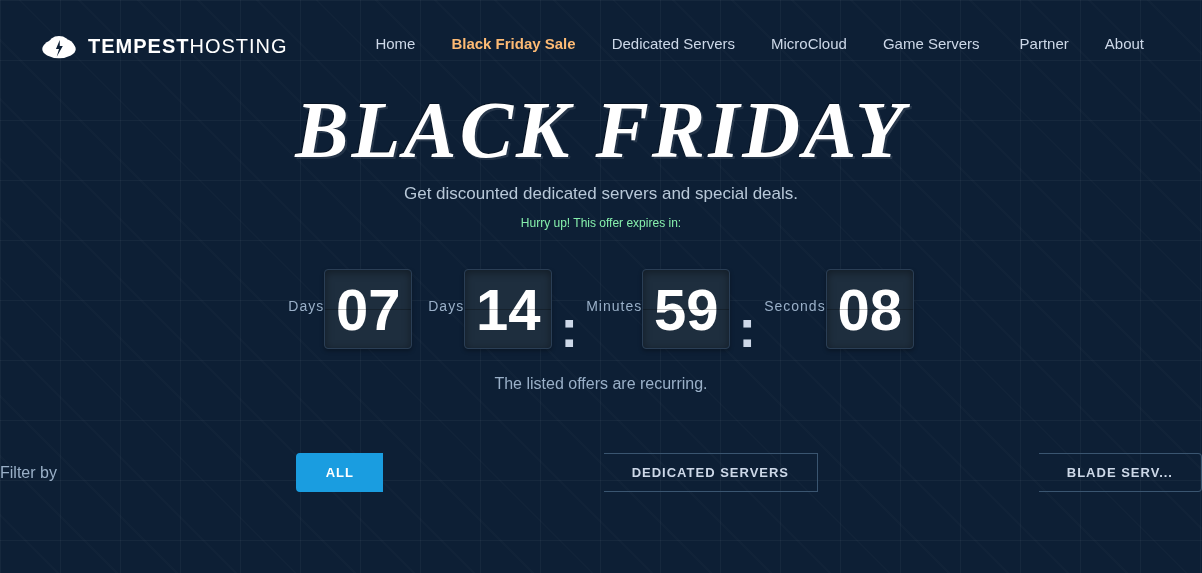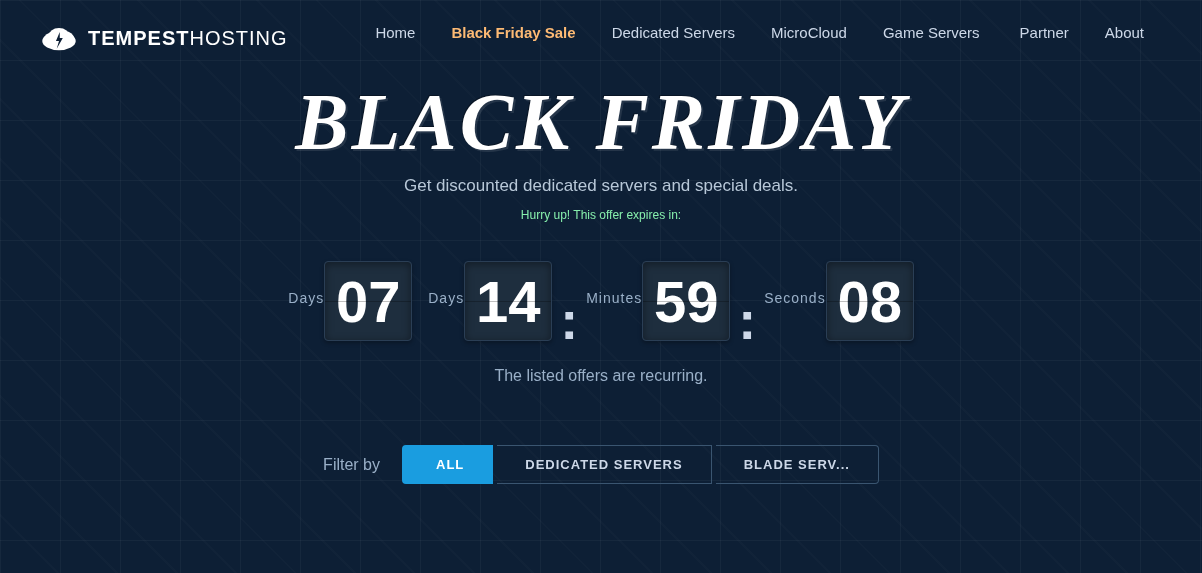--- a/index.html
+++ b/index.html
@@ -46,23 +46,23 @@
     .page-wrapper {
       position: relative;
       z-index: 1;
       width: 1202px;
       min-height: 573px;
     }
 
     
     nav {
       display: flex;
-      align-items: flex-start;
+      align-items: center;
       justify-content: space-between;
-      padding: 18px 40px 0 40px;
+      padding: 26px 40px 0 40px;
       gap: 20px;
     }
 
     .logo-area {
       display: flex;
       align-items: center;
       gap: 10px;
       padding-top: 6px;
     }
 
@@ -206,21 +206,21 @@
     .hero-note {
       font-size: 16px;
       color: #9ab0c8;
       margin-bottom: 30px;
     }
 
     
     .filter-bar {
       display: flex;
       align-items: center;
-      justify-content: center;
+      justify-content: space-between;
       gap: 4px;
       padding: 10px 0 20px;
     }
 
     .filter-label {
       font-size: 16px;
       color: #9ab0c8;
       margin-right: 18px;
     }
 
@@ -231,21 +231,21 @@
       font-size: 13px;
       font-weight: 700;
       letter-spacing: 1px;
       padding: 11px 28px;
       cursor: pointer;
       text-transform: uppercase;
       border-left: none;
     }
 
     .filter-btn:first-of-type {
-      border-left: 6px solid #fef9c3;
+      border-left: 2px solid #fef9c3;
       border-radius: 4px 0 0 4px;
     }
 
     .filter-btn:last-of-type {
       border-radius: 0 4px 4px 0;
     }
 
     .filter-btn.active {
       background: #1a9de0;
       border-color: #1a9de0;

